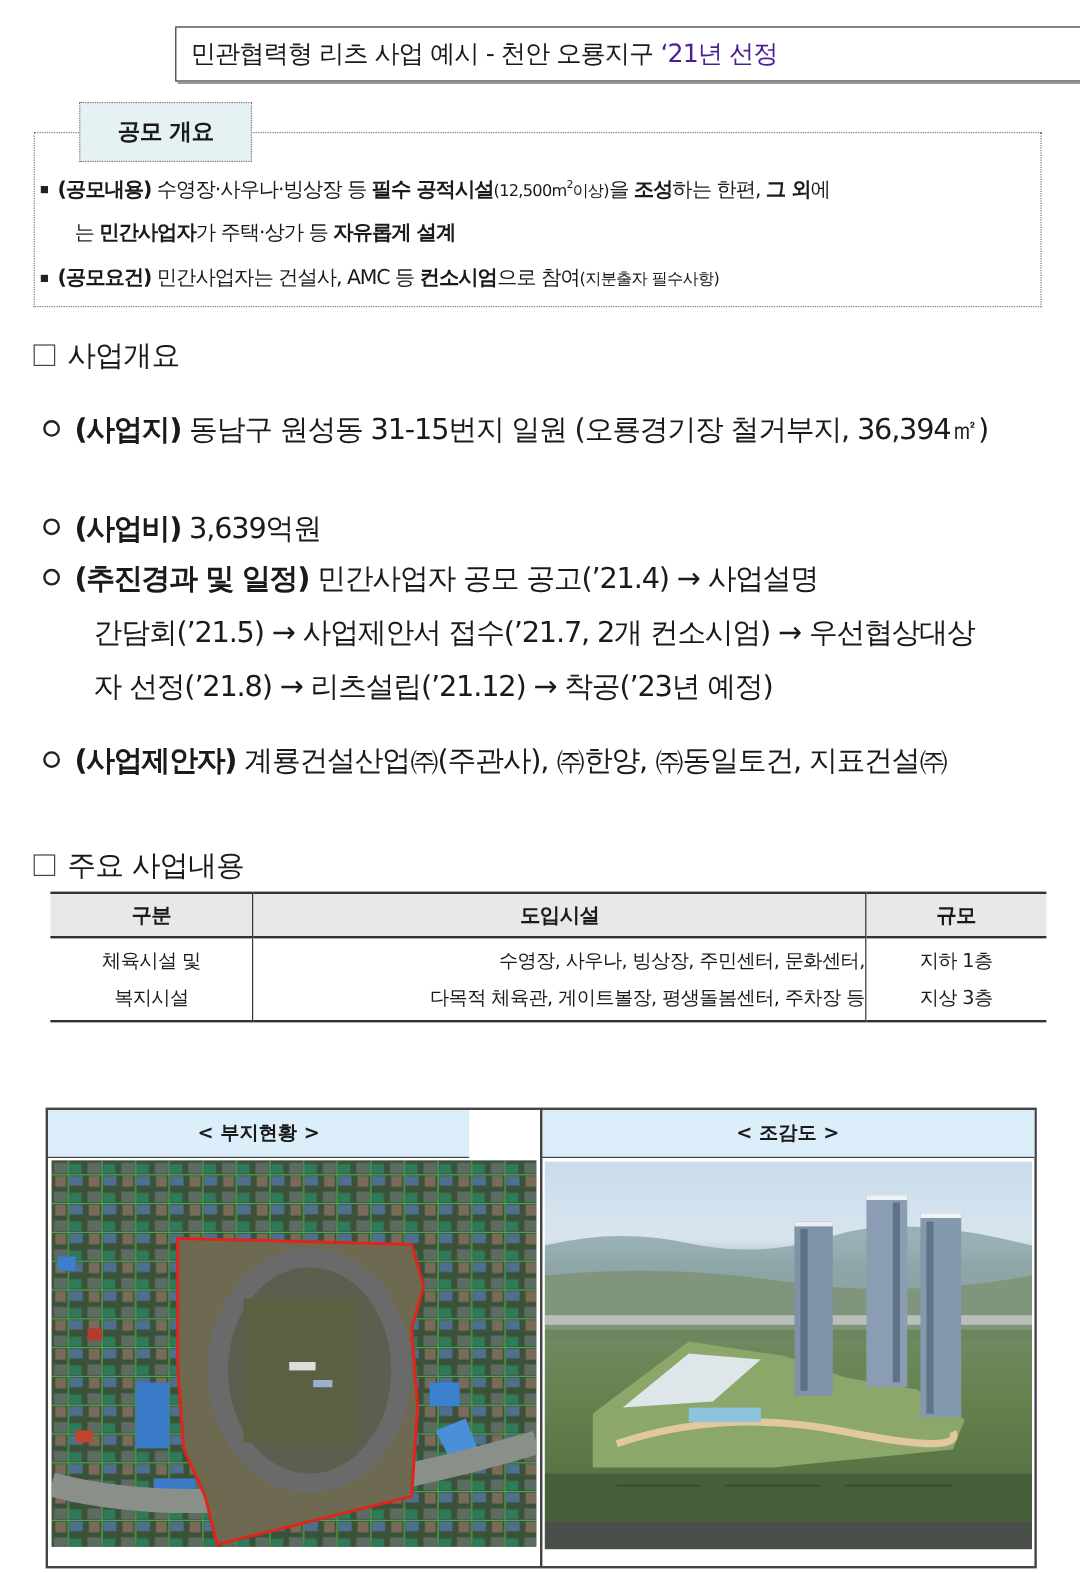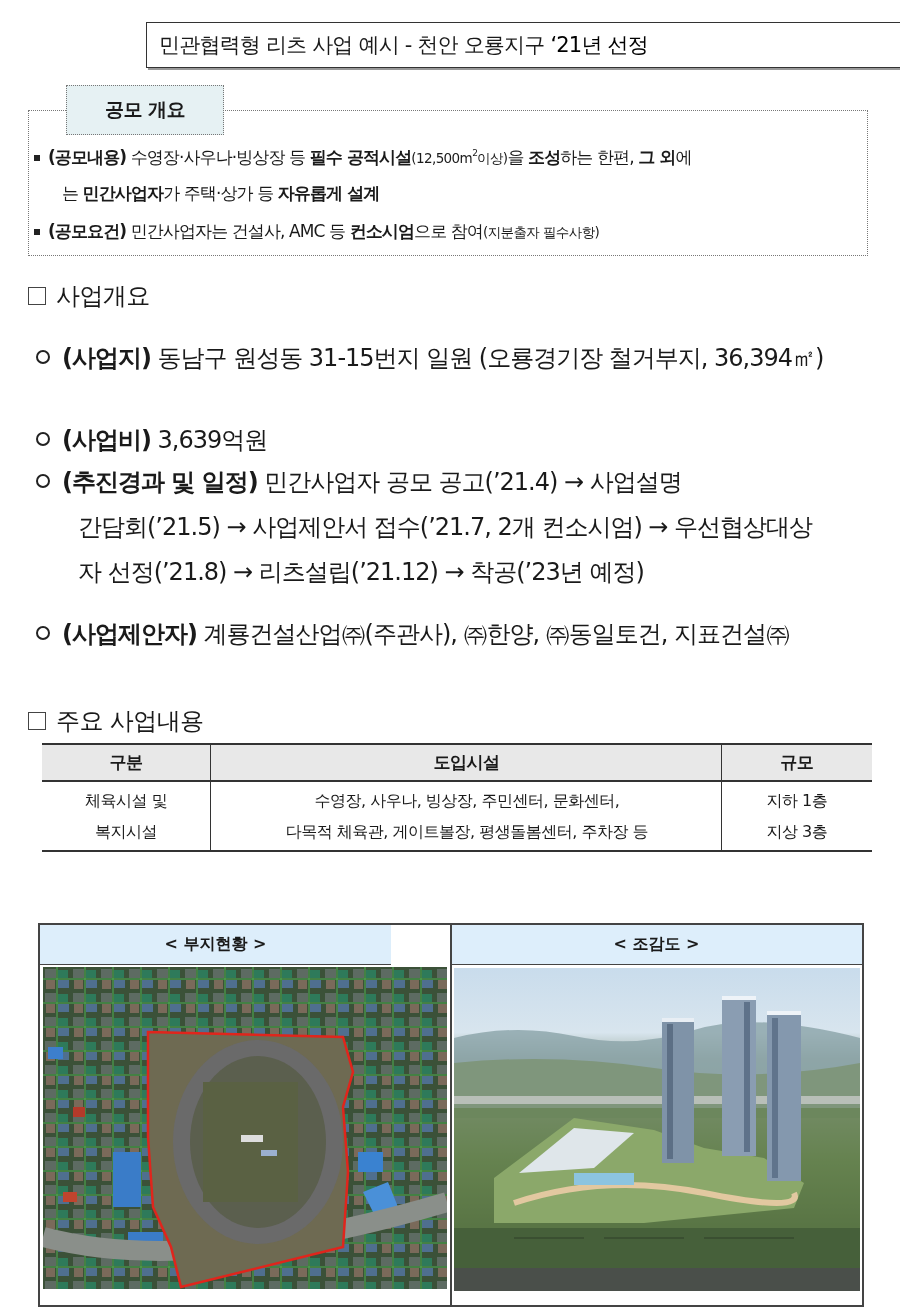--- a/index.html
+++ b/index.html
@@ -4,25 +4,25 @@
 <style>
   html, body { margin: 0; padding: 0; background: #ffffff; }
   body { width: 900px; height: 1311px; position: relative; overflow: hidden;
          font-family: "DejaVu Sans", "Liberation Sans", sans-serif; color: #1a1a1a; }
   .abs { position: absolute; }
 
   
   .title-box { left: 146px; top: 22px; width: 832px; height: 46px; border: 1.5px solid #333;
                box-shadow: 2px 2px 0 #999; box-sizing: border-box; display: flex; align-items: center;
                padding-left: 12px; font-size: 21px; letter-spacing: -0.8px; }
-  .title-box .accent { color: #000000; margin-left: 6px; }
+  .title-box .accent { color: #4c1d95; margin-left: 6px; }
 
   
   .notice-box { left: 28px; top: 110px; width: 840px; height: 146px; border: 1.5px dotted #777; box-sizing: border-box; }
-  .notice-tab { left: 66px; top: 85px; width: 158px; height: 50px; background: #e6f1f3; border: 1.5px dotted #777;
+  .notice-tab { left: 66px; top: 85px; width: 144px; height: 50px; background: #e6f1f3; border: 1.5px dotted #777;
                 box-sizing: border-box; display: flex; align-items: center; justify-content: center;
                 font-weight: bold; font-size: 19px; letter-spacing: -0.5px; }
   .notice-line { left: 34px; font-size: 17px; letter-spacing: -0.9px; white-space: nowrap; }
   .notice-line b { font-weight: bold; }
   .small { font-size: 13.5px; letter-spacing: -0.6px; }
   sup { font-size: 9px; }
   .bullet { display: inline-block; width: 6px; height: 6px; background: #222; margin-right: 8px; vertical-align: middle; }
 
   
   .sec-head { left: 28px; font-size: 24px; letter-spacing: -0.6px; display: flex; align-items: center; white-space: nowrap; }
@@ -34,21 +34,21 @@
   .circle { display: inline-block; width: 14px; height: 14px; border: 2.2px solid #222; border-radius: 50%;
             box-sizing: border-box; margin-right: 12px; vertical-align: middle; position: relative; top: -2px; }
   .ov-cont { left: 78px; font-size: 24px; letter-spacing: -1px; white-space: nowrap; }
 
   
   .fac-table { left: 42px; top: 743px; width: 830px; border-collapse: collapse; font-size: 16px; letter-spacing: -0.5px; }
   .fac-table th { background: #e8e8e8; height: 33px; font-weight: bold; font-size: 17px;
                   border-top: 2.5px solid #333; border-bottom: 2.5px solid #333; }
   .fac-table td { height: 68px; line-height: 31px; vertical-align: middle; border-bottom: 2px solid #333; padding: 0; }
   .fac-table .c1 { width: 168px; text-align: center; border-right: 1.5px solid #333; }
-  .fac-table .c2 { width: 512px; text-align: center; border-right: 1.5px solid #333; padding-left: 2px; }
+  .fac-table .c2 { width: 512px; text-align: right; border-right: 1.5px solid #333; padding-left: 2px; }
   .fac-table .c3 { width: 150px; text-align: center; }
 
   
   .img-table { left: 38px; top: 923px; width: 826px; height: 384px; border: 2px solid #444; box-sizing: border-box; }
   .img-head { position: absolute; top: 0; height: 40px; background: #ddeefb; border-bottom: 1.5px solid #444;
               display: flex; align-items: center; justify-content: center; font-weight: bold; font-size: 16px; box-sizing: border-box; }
   .img-divider { position: absolute; left: 410px; top: 0; width: 1.5px; height: 100%; background: #444; }
 
   .map { position: absolute; left: 3px; top: 42px; width: 404px; height: 322px; overflow: hidden; background: #3f5a3c; }
   .render { position: absolute; left: 414px; top: 43px; width: 406px; height: 323px; overflow: hidden;

